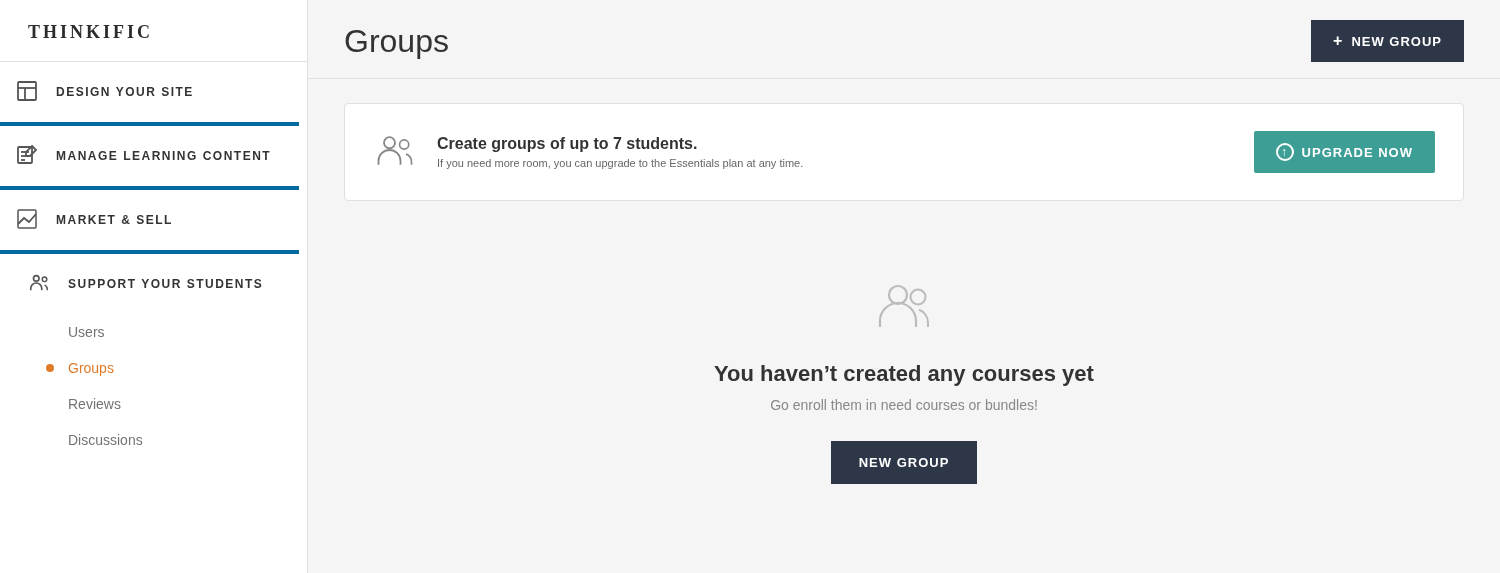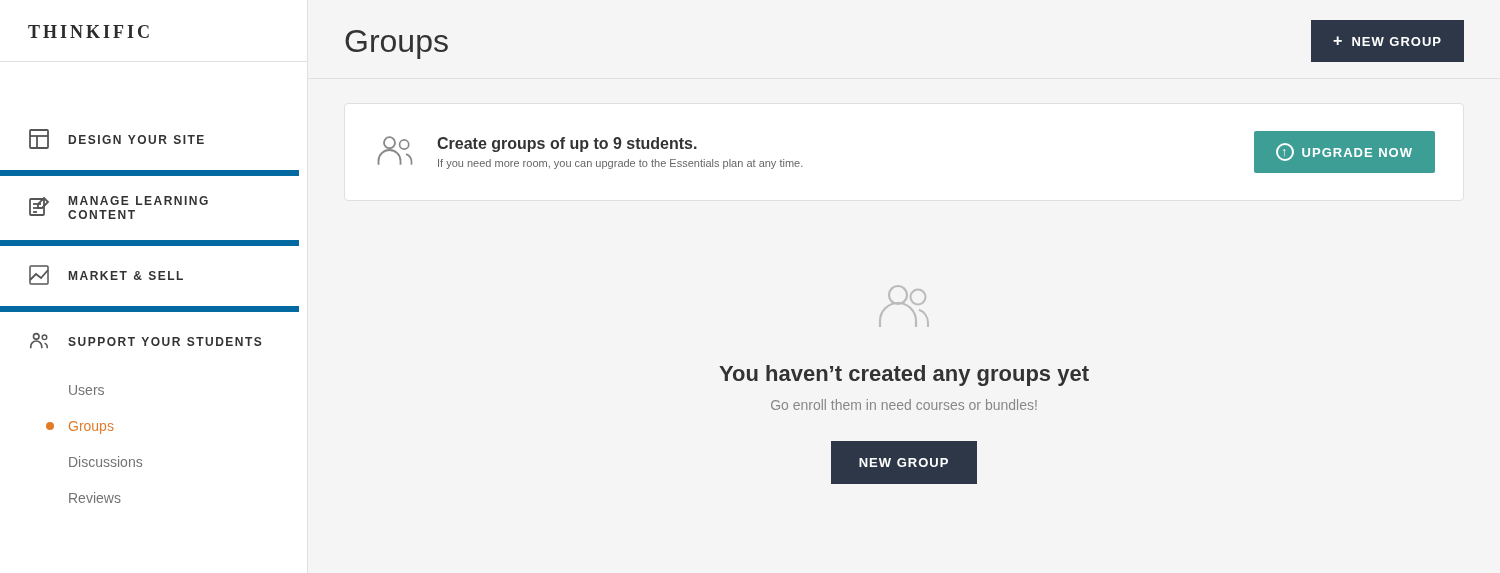--- a/index.html
+++ b/index.html
@@ -9,21 +9,20 @@
     #sidebar {
       width: 308px;
       min-width: 308px;
       background: #ffffff;
       display: flex;
       flex-direction: column;
       border-right: 1px solid #e0e0e0;
       height: 573px;
       overflow: hidden;
       position: relative;
-      gap: 48px;
     }
 
     .sidebar-logo {
       padding: 22px 28px 18px 28px;
       border-bottom: 1px solid #e0e0e0;
     }
 
     .logo-text {
       font-size: 18px;
       font-weight: 600;
@@ -39,23 +38,23 @@
     }
 
     
     .sidebar-scroll::-webkit-scrollbar { width: 8px; }
     .sidebar-scroll::-webkit-scrollbar-track { background: #f0f0f0; }
     .sidebar-scroll::-webkit-scrollbar-thumb { background: #c0c0c0; border-radius: 4px; }
 
     .sidebar-nav-item {
       display: flex;
       align-items: center;
-      padding: 18px 28px;
-      cursor: pointer;
-      border-bottom: 6px solid #0369a1;
+      padding: 18px 16px;
+      cursor: pointer;
+      border-bottom: 4px solid #0369a1;
     }
 
     .sidebar-nav-icon {
       width: 24px;
       height: 24px;
       margin-right: 16px;
       color: #555;
       flex-shrink: 0;
     }
 
@@ -294,24 +293,24 @@
 
     <div class="sidebar-sub-items">
       <div class="sidebar-sub-item">
         <span>Users</span>
       </div>
       <div class="sidebar-sub-item active">
         <span class="active-dot"></span>
         <span>Groups</span>
       </div>
       <div class="sidebar-sub-item">
+        <span>Reviews</span>
+      </div>
+      <div class="sidebar-sub-item">
         <span>Discussions</span>
-      </div>
-      <div class="sidebar-sub-item">
-        <span>Reviews</span>
       </div>
     </div>
 
   </div>
 </div>
 
 <div id="main">
   <div class="page-header">
     <h1 class="page-title">Groups</h1>
     <button class="new-group-btn-top">
@@ -326,40 +325,40 @@
       <div class="upgrade-banner-left">
         <span class="banner-icon">
           <svg width="44" height="44" viewBox="0 0 48 48" fill="none" stroke="#888" stroke-width="2">
             <circle cx="18" cy="16" r="6"></circle>
             <path d="M6 40v-4a12 12 0 0 1 24 0v4"></path>
             <circle cx="34" cy="18" r="5" stroke-width="1.8"></circle>
             <path d="M42 40v-3a9 9 0 0 0-6-8.5" stroke-width="1.8"></path>
           </svg>
         </span>
         <div>
-          <div class="banner-text-title">Create groups of up to 9 students.</div>
+          <div class="banner-text-title">Create groups of up to 7 students.</div>
           <div class="banner-text-sub">If you need more room, you can upgrade to the Essentials plan at any time.</div>
         </div>
       </div>
       <button class="upgrade-btn">
         <span style="font-size:16px; border: 2px solid white; border-radius:50%; width:18px; height:18px; display:inline-flex; align-items:center; justify-content:center; font-size:12px;">↑</span>
         <span>UPGRADE NOW</span>
       </button>
     </div>
 
     <div class="empty-state">
       <span class="empty-icon">
         <svg width="64" height="64" viewBox="0 0 64 64" fill="none" stroke="#bbb" stroke-width="2.2">
           <circle cx="26" cy="22" r="9"></circle>
           <path d="M8 54v-6a18 18 0 0 1 36 0v6"></path>
           <circle cx="46" cy="24" r="7.5" stroke-width="2"></circle>
           <path d="M56 54v-4.5a13.5 13.5 0 0 0-9-12.7" stroke-width="2"></path>
         </svg>
       </span>
-      <div class="empty-title">You haven’t created any groups yet</div>
+      <div class="empty-title">You haven’t created any courses yet</div>
       <div class="empty-subtitle">Go enroll them in need courses or bundles!</div>
       <button class="new-group-btn-center">
         <span>NEW GROUP</span>
       </button>
     </div>
 
   </div>
 </div>
 
 </body></html>

